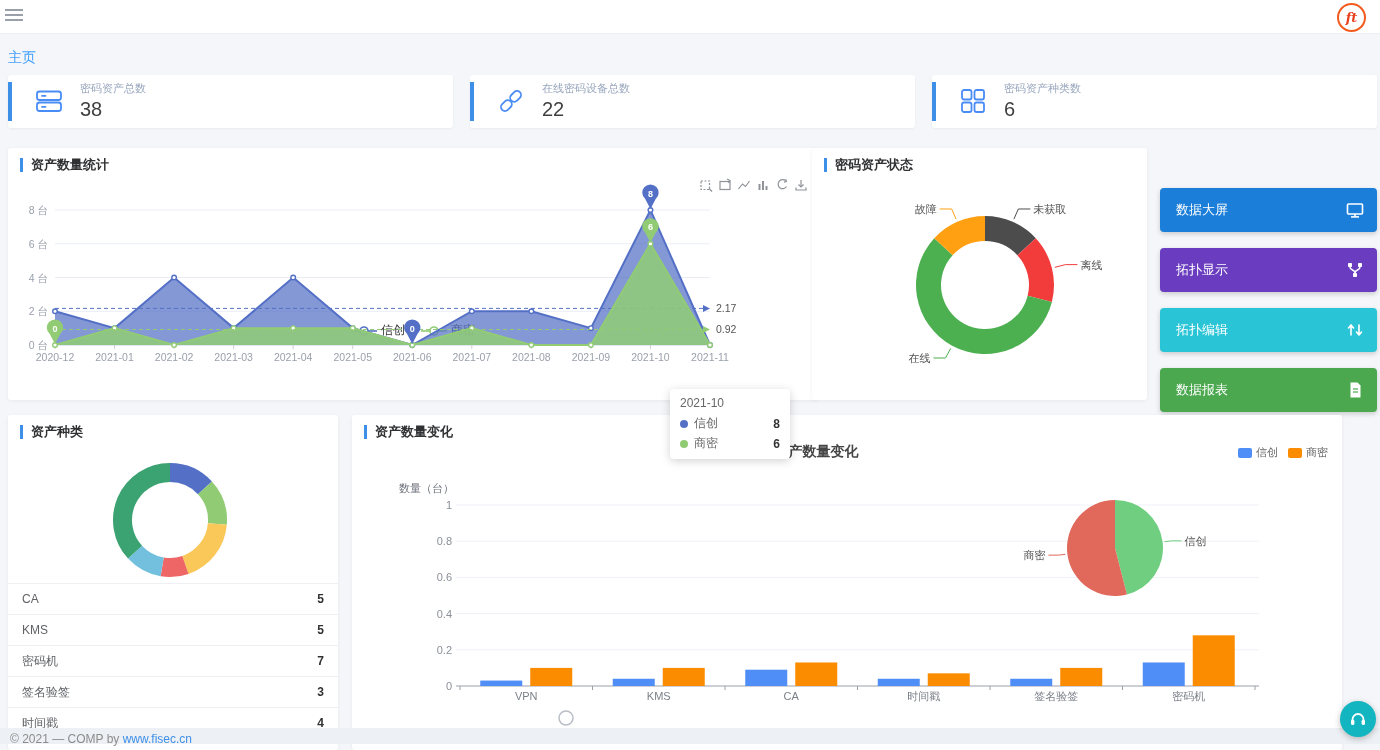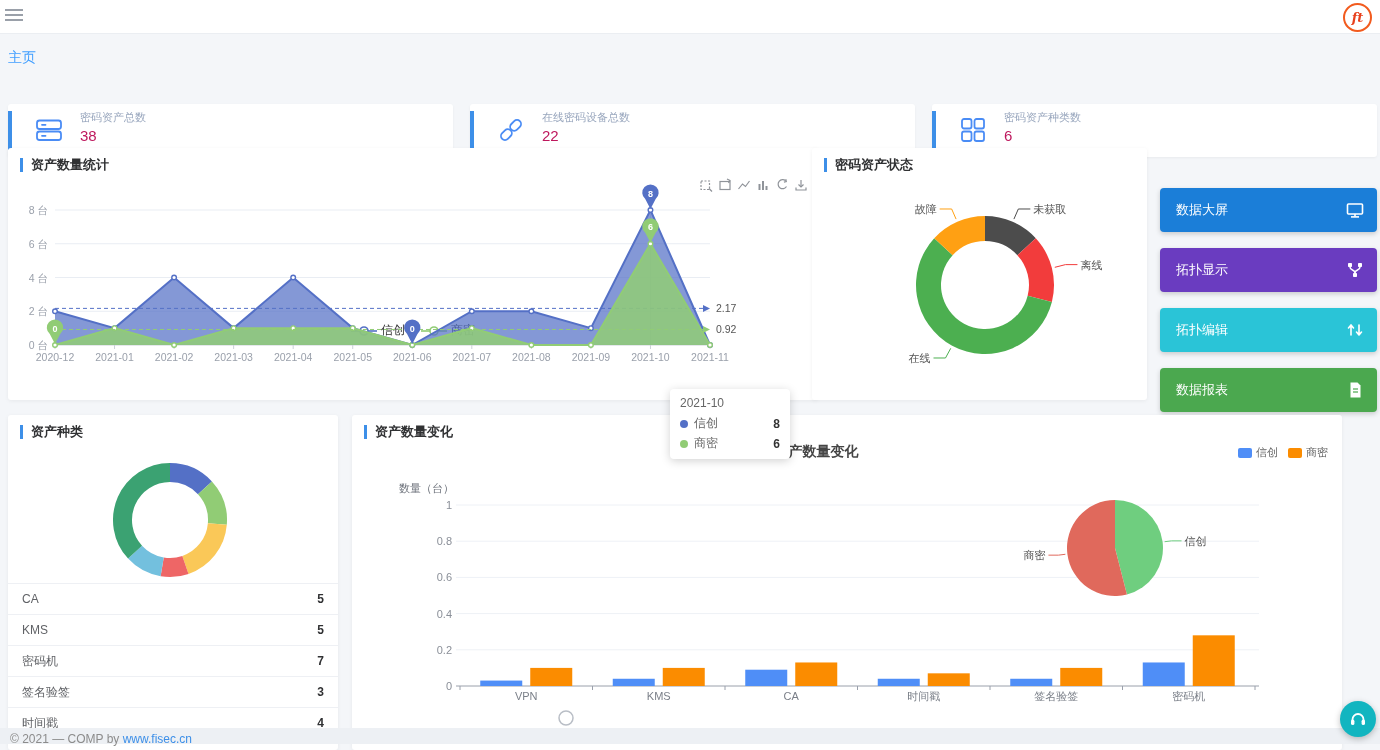--- a/index.html
+++ b/index.html
@@ -2,32 +2,32 @@
 <html><head>
 <meta charset="utf-8">
 <style>
   html,body{margin:0;padding:0;width:1380px;height:750px;overflow:hidden;
     background:#f4f6f9;font-family:"Liberation Sans",sans-serif;}
   svg{font-family:"Liberation Sans",sans-serif;}
   
   .topbar{position:absolute;left:0;top:0;width:1380px;height:33px;background:#fff;border-bottom:1px solid #ebeef2;}
   .burger{position:absolute;left:5px;top:9px;width:18px;height:14px;cursor:pointer;}
   .burger span{display:block;height:2px;background:#9aa0a9;margin-bottom:3px;}
-  .logo{position:absolute;right:8px;top:3px;width:25px;height:25px;border:2px solid #f25b1e;border-radius:50%;
+  .logo{position:absolute;right:14px;top:3px;width:25px;height:25px;border:2px solid #f25b1e;border-radius:50%;
     display:flex;align-items:center;justify-content:center;background:#fff;}
   .logo span{font-family:"DejaVu Serif",serif;font-style:italic;font-weight:bold;font-size:13px;color:#e8401c;line-height:1;}
   .breadcrumb{position:absolute;left:8px;top:49px;font-size:14px;color:#409eff;cursor:pointer;}
   
-  .cards{position:absolute;left:8px;top:75px;width:1369px;height:53px;display:flex;gap:17px;margin-top:29px;}
+  .cards{position:absolute;left:8px;top:75px;width:1369px;height:53px;display:flex;gap:17px;}
   .card{flex:1;background:#fff;border-radius:3px;box-shadow:0 1px 3px rgba(0,0,0,.05);position:relative;}
   .card .accent{position:absolute;left:0;top:7px;width:4px;height:39px;background:#3d8fe8;}
   .card .cicon{position:absolute;left:26px;top:11px;width:30px;height:30px;color:#4a8cf5;}
   .card .ctext{position:absolute;left:72px;top:6px;}
   .card .clabel{font-size:11px;color:#98a6bd;}
-  .card .cvalue{font-size:15px;color:#be185d;margin-top:2px;}
+  .card .cvalue{font-size:20px;color:#404040;margin-top:2px;}
   
   .panel{position:absolute;background:#fff;border-radius:3px;box-shadow:0 1px 4px rgba(0,0,0,.06);}
   .panel-title{position:absolute;left:12px;top:10px;font-size:13px;font-weight:600;color:#303133;
     border-left:3px solid #3d8fe8;padding-left:8px;line-height:14px;}
   #panelA{left:8px;top:148px;width:790px;height:252px;padding-left:20px;}
   #panelB{left:812px;top:148px;width:335px;height:252px;}
   #panelC{left:8px;top:415px;width:330px;height:335px;}
   #panelD{left:352px;top:415px;width:990px;height:335px;}
   
   .legendA{position:absolute;left:0;right:0;top:174px;display:flex;justify-content:center;gap:16px;}

